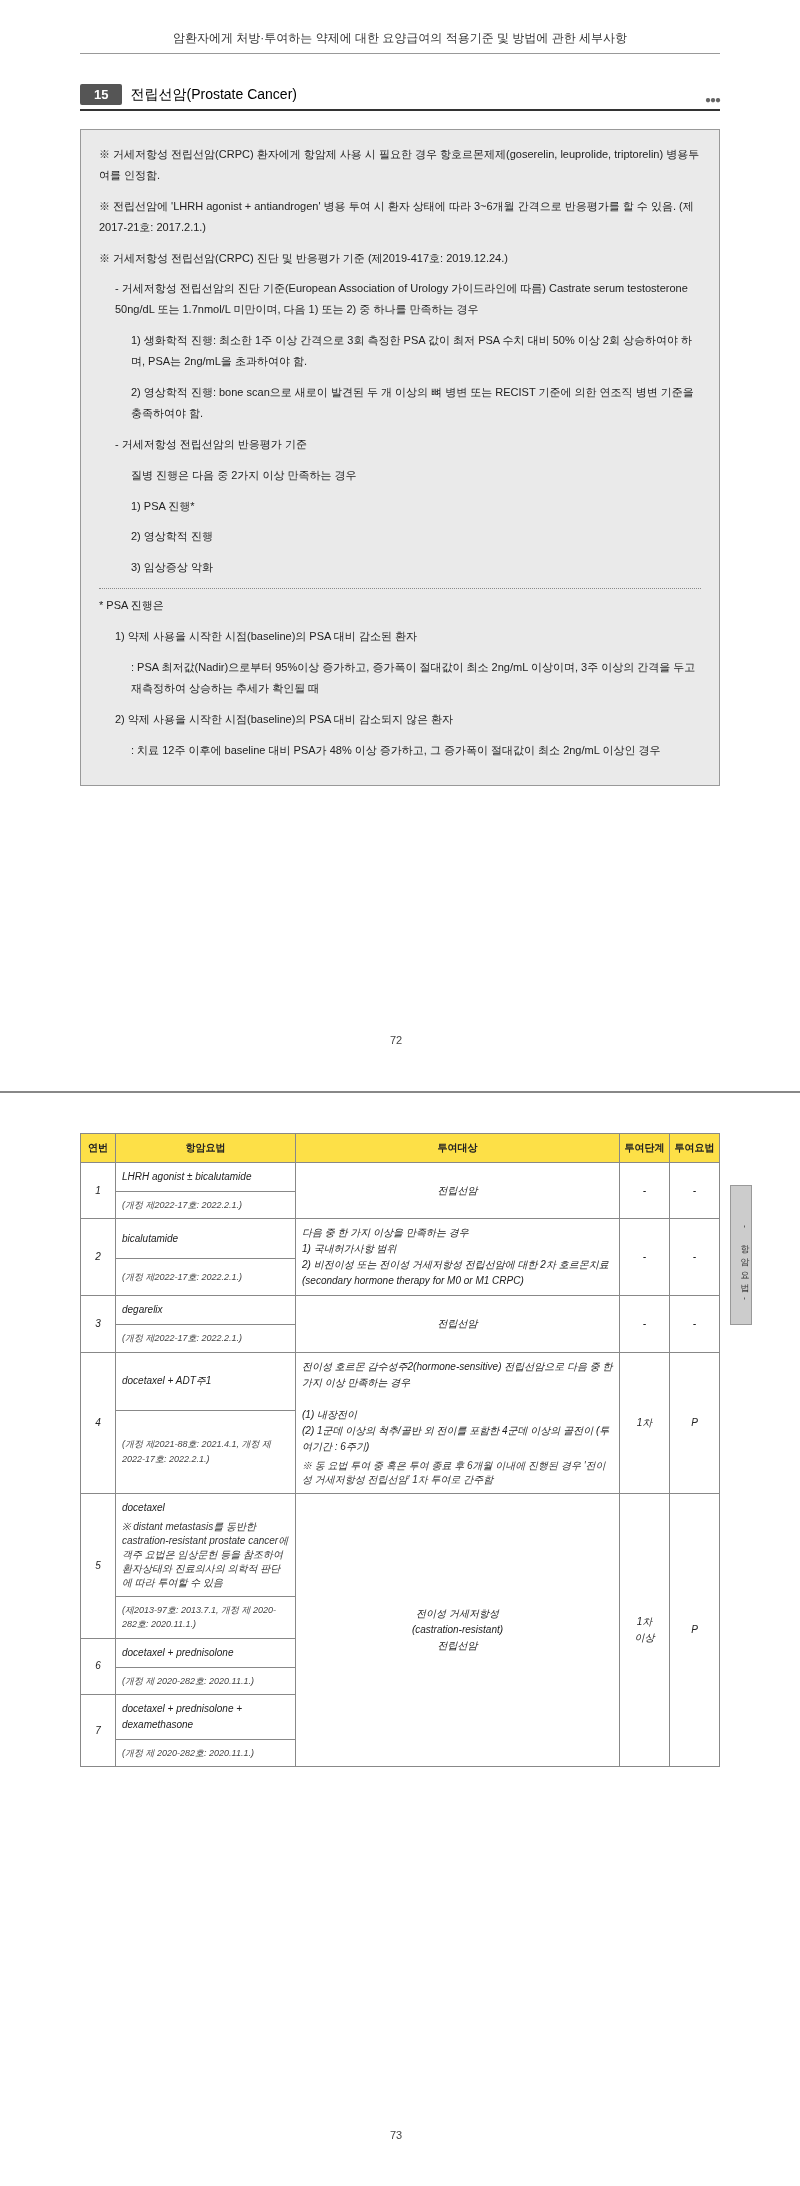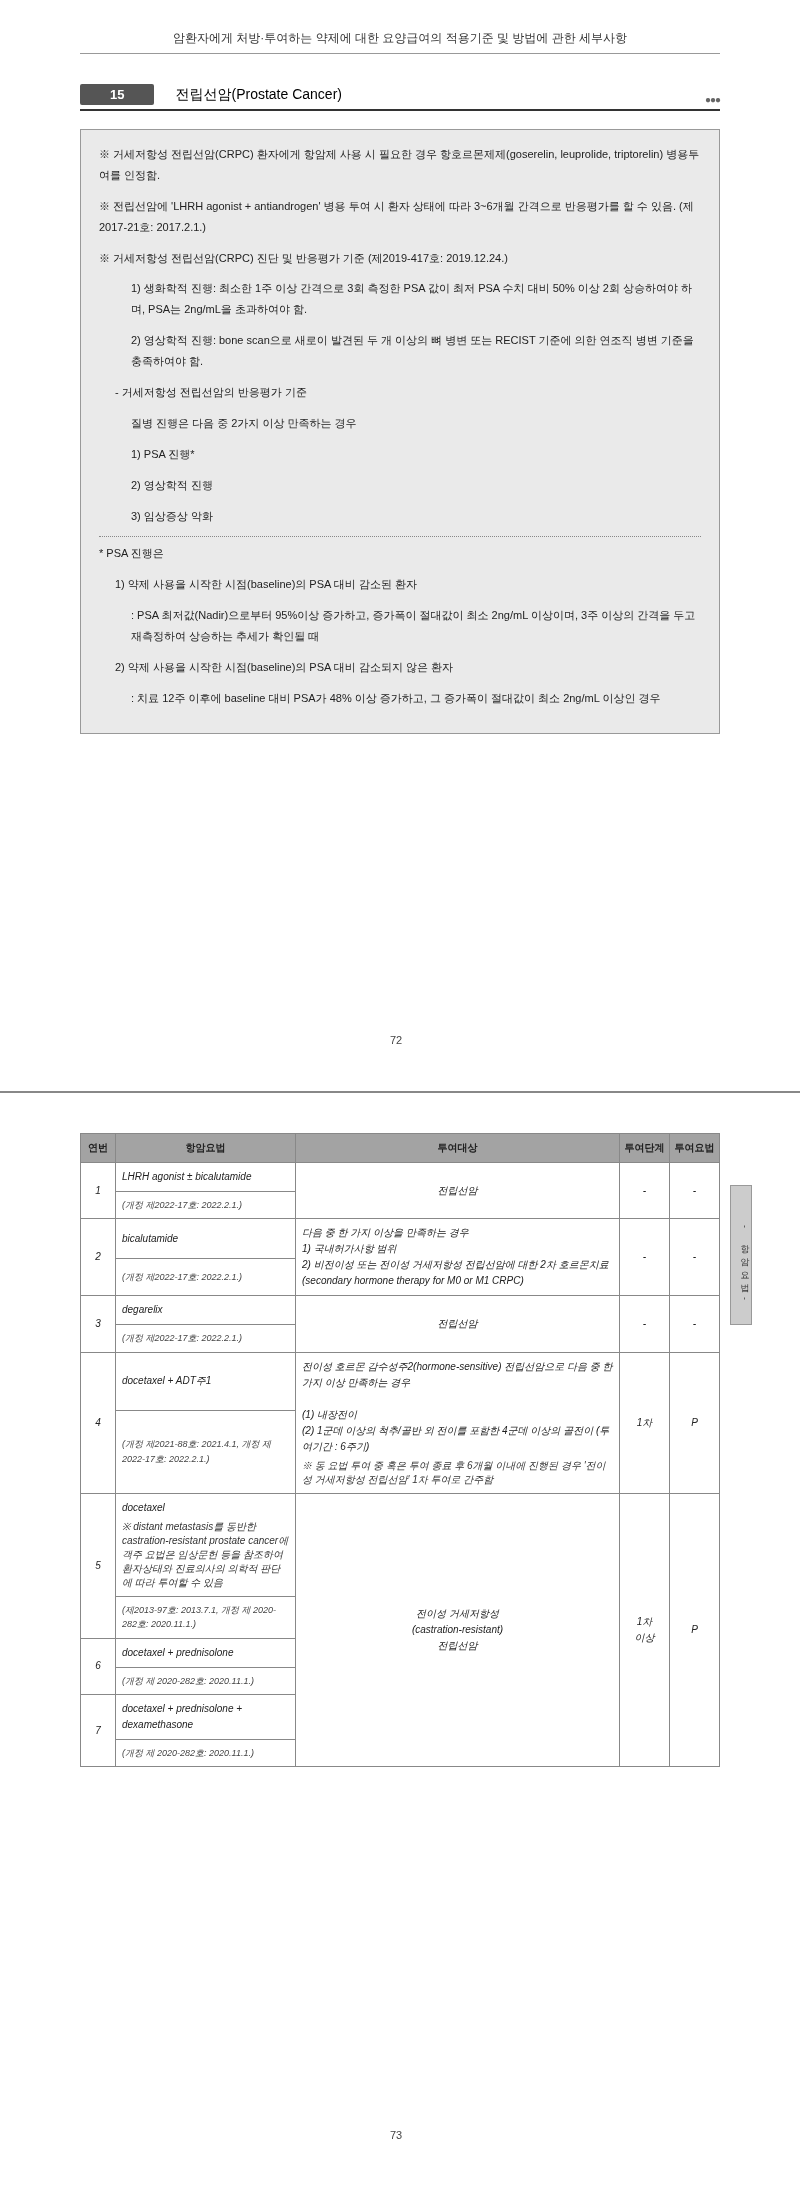--- a/index.html
+++ b/index.html
@@ -4,34 +4,34 @@
 <style>
   * { box-sizing: border-box; margin: 0; padding: 0; }
   body { font-family: "Malgun Gothic", sans-serif; background: #fff; }
   .page { width: 800px; margin: 0 auto; background: #fff; position: relative; }
   .page1 { height: 1093px; border-bottom: 2px solid #888; padding: 30px 80px 0 80px; }
   .page2 { height: 1093px; padding: 40px 80px 0 80px; position: relative; }
 
   .header-line { font-size: 12px; text-align: center; color: #333; border-bottom: 1px solid #999; padding-bottom: 6px; margin-bottom: 30px; }
 
   .section-title-row { display: flex; align-items: center; border-bottom: 2px solid #333; padding-bottom: 4px; margin-bottom: 18px; position: relative; }
-  .section-num { background: #555; color: #fff; padding: 3px 30px; font-size: 13px; font-weight: bold; border-radius: 2px; }
-  .section-title { font-size: 14px; margin-left: 21px; font-weight: 500; }
+  .section-num { background: #555; color: #fff; padding: 3px 14px; font-size: 13px; font-weight: bold; border-radius: 2px; }
+  .section-title { font-size: 14px; margin-left: 8px; font-weight: 500; }
   .dots { position: absolute; right: 0; bottom: 4px; font-size: 10px; color: #666; letter-spacing: -1px; }
 
   .gray-box { background: #eaeaea; border: 1px solid #999; padding: 14px 18px 14px 18px; font-size: 11px; line-height: 1.9; color: #222; }
   .gray-box p { margin-bottom: 10px; }
   .indent1 { padding-left: 16px; }
   .indent2 { padding-left: 32px; }
   .divider { border-top: 1px dotted #888; margin: 6px 0 6px 0; }
 
   .page-number { position: absolute; bottom: 45px; left: 0; right: 8px; text-align: center; font-size: 11px; color: #444; }
 
   .data-table { width: 100%; border-collapse: collapse; font-size: 10px; color: #222; }
-  .data-table th { background: #a3a3a3; border: 1px solid #888; padding: 7px 4px; text-align: center; font-weight: bold; }
+  .data-table th { background: #fde047; border: 1px solid #888; padding: 7px 4px; text-align: center; font-weight: bold; }
   .data-table td { border: 1px solid #888; padding: 6px 6px; vertical-align: middle; line-height: 1.6; font-style: italic; }
   .data-table .center { text-align: center; }
   .data-table .note-row { font-size: 9px; color: #444; }
   .drug-cell { font-size: 10px; }
   .target-cell { font-size: 10px; line-height: 1.7; }
   .small-note { font-size: 10px; margin-top: 4px; line-height: 1.4; color: #333; }
 
   .side-tab { position: absolute; right: 48px; top: 92px; width: 22px; height: 140px; background: #ccc; border: 1px solid #999; font-size: 9px; writing-mode: vertical-rl; text-align: center; padding-top: 18px; letter-spacing: 4px; color: #333; }
 </style>
 </head>
@@ -43,20 +43,21 @@
   <div class="section-title-row">
     <div class="section-num">15</div>
     <div class="section-title">전립선암(Prostate Cancer)</div>
     <div class="dots">●●●</div>
   </div>
 
   <div class="gray-box">
     <p>※ 거세저항성 전립선암(CRPC) 환자에게 항암제 사용 시 필요한 경우 항호르몬제제(goserelin, leuprolide, triptorelin) 병용투여를 인정함.</p>
     <p>※ 전립선암에 'LHRH agonist + antiandrogen' 병용 투여 시 환자 상태에 따라 3~6개월 간격으로 반응평가를 할 수 있음. (제2017-21호: 2017.2.1.)</p>
     <p>※ 거세저항성 전립선암(CRPC) 진단 및 반응평가 기준 (제2019-417호: 2019.12.24.)</p>
+    <p class="indent1">- 거세저항성 전립선암의 진단 기준(European Association of Urology 가이드라인에 따름) Castrate serum testosterone 50ng/dL 또는 1.7nmol/L 미만이며, 다음 1) 또는 2) 중 하나를 만족하는 경우</p>
     <p class="indent2">1) 생화학적 진행: 최소한 1주 이상 간격으로 3회 측정한 PSA 값이 최저 PSA 수치 대비 50% 이상 2회 상승하여야 하며, PSA는 2ng/mL을 초과하여야 함.</p>
     <p class="indent2">2) 영상학적 진행: bone scan으로 새로이 발견된 두 개 이상의 뼈 병변 또는 RECIST 기준에 의한 연조직 병변 기준을 충족하여야 함.</p>
     <p class="indent1">- 거세저항성 전립선암의 반응평가 기준</p>
     <p class="indent2">질병 진행은 다음 중 2가지 이상 만족하는 경우</p>
     <p class="indent2">1) PSA 진행*</p>
     <p class="indent2">2) 영상학적 진행</p>
     <p class="indent2">3) 임상증상 악화</p>
     <div class="divider"></div>
     <p>* PSA 진행은</p>
     <p class="indent1">1) 약제 사용을 시작한 시점(baseline)의 PSA 대비 감소된 환자</p>

